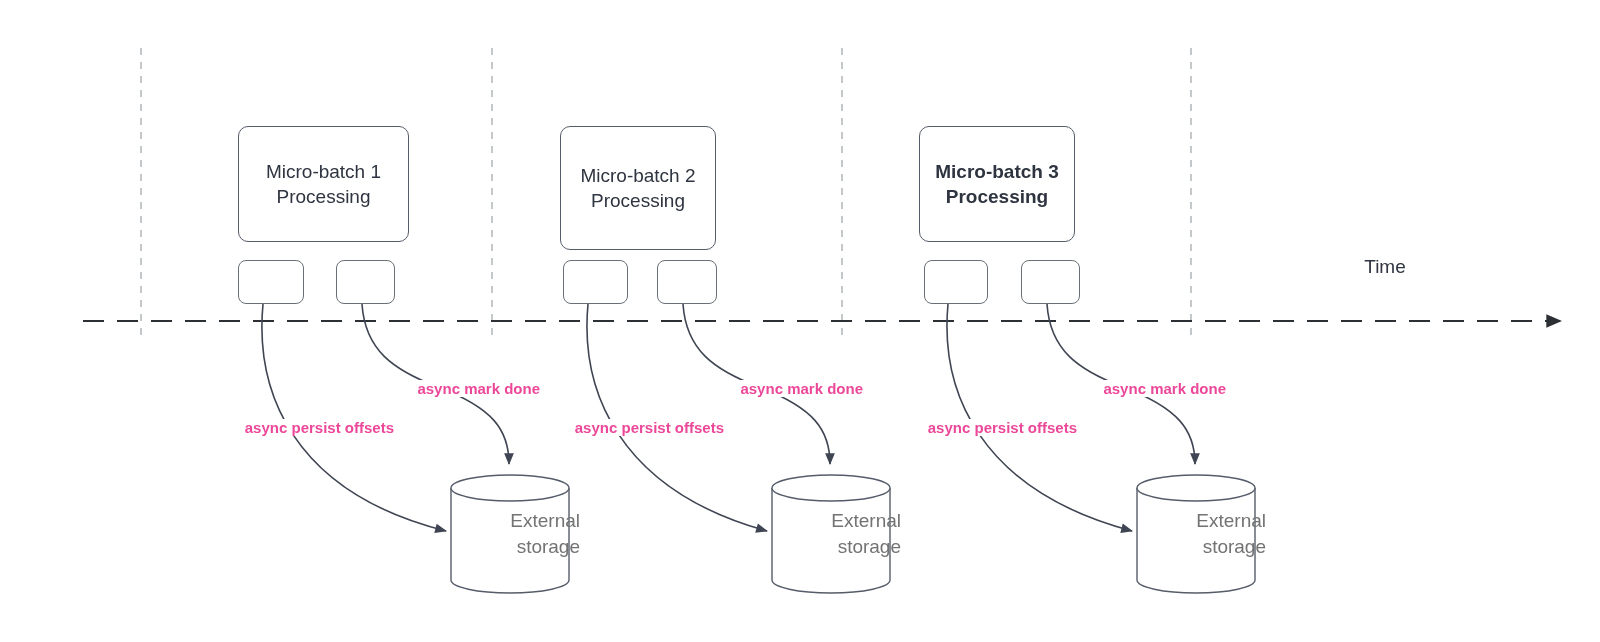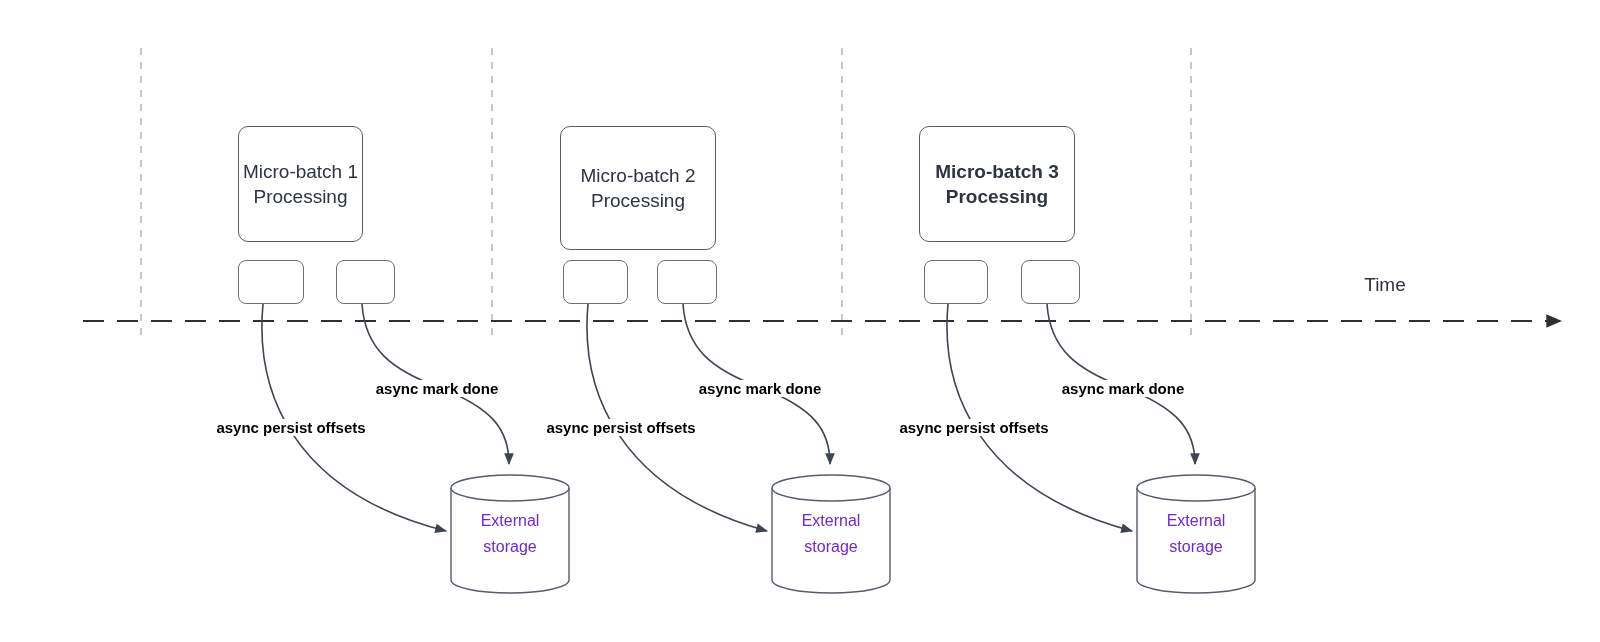--- a/index.html
+++ b/index.html
@@ -31,42 +31,41 @@
   .small-box {
     position: absolute;
     box-sizing: border-box;
     border: 1.4px solid #6b7077;
     border-radius: 8px;
     background: #ffffff;
   }
   .edge-label {
     position: absolute;
     width: 210px;
-    text-align: center;
+    text-align: right;
     font-size: 15px;
     font-weight: 700;
-    color: #000000;
+    color: #ec4899;
     line-height: 18px;
   }
   .edge-label span { background: #ffffff; padding: 0 2px; }
   .cyl-label {
     position: absolute;
     width: 140px;
-    text-align: center;
-    color: #6d28d9;
-    font-size: 16px;
+    text-align: right;
+    color: #737373;
+    font-size: 19px;
     line-height: 26px;
   }
   .time-label {
     position: absolute;
     width: 90px;
     text-align: center;
     color: #2e3440;
     font-size: 19px;
-    margin-top: 18px;
   }
 </style>
 </head>
 <body>
 
 <div class="canvas">
 
   <svg class="layer-svg" width="1600" height="642" viewBox="0 0 1600 642">
     <defs>
       <marker id="arrowCurve" viewBox="0 0 12 10" refX="10.5" refY="5" markerWidth="13" markerHeight="11" orient="auto" markerUnits="userSpaceOnUse">
@@ -101,21 +100,21 @@
     </g>
 
     <g>
       <path d="M1137,488 v92 a59,13 0 0 0 118,0 v-92" fill="#ffffff" stroke="#565d6a" stroke-width="1.4"></path>
       <ellipse cx="1196" cy="488" rx="59" ry="13" fill="#ffffff" stroke="#565d6a" stroke-width="1.4"></ellipse>
       <path d="M948,304 C940,390 978,490 1132,531" fill="none" stroke="#3f4552" stroke-width="1.6" marker-end="url(#arrowCurve)"></path>
       <path d="M1047,304 C1050,350 1078,370 1123,387 C1178,408 1195,430 1195,464" fill="none" stroke="#3f4552" stroke-width="1.6" marker-end="url(#arrowCurve)"></path>
     </g>
   </svg>
 
-  <div class="proc-box" style="left:238px; top:126px; width:125px; height:116px;">
+  <div class="proc-box" style="left:238px; top:126px; width:171px; height:116px;">
     <div>Micro-batch 1</div>
     <div>Processing</div>
   </div>
   <div class="small-box" style="left:238px; top:260px; width:66px; height:44px;"></div>
   <div class="small-box" style="left:336px; top:260px; width:59px; height:44px;"></div>
   <div class="edge-label" style="left:186px; top:419px;">
     <span>async persist offsets</span>
   </div>
   <div class="edge-label" style="left:332px; top:380px;">
     <span>async mark done</span>

